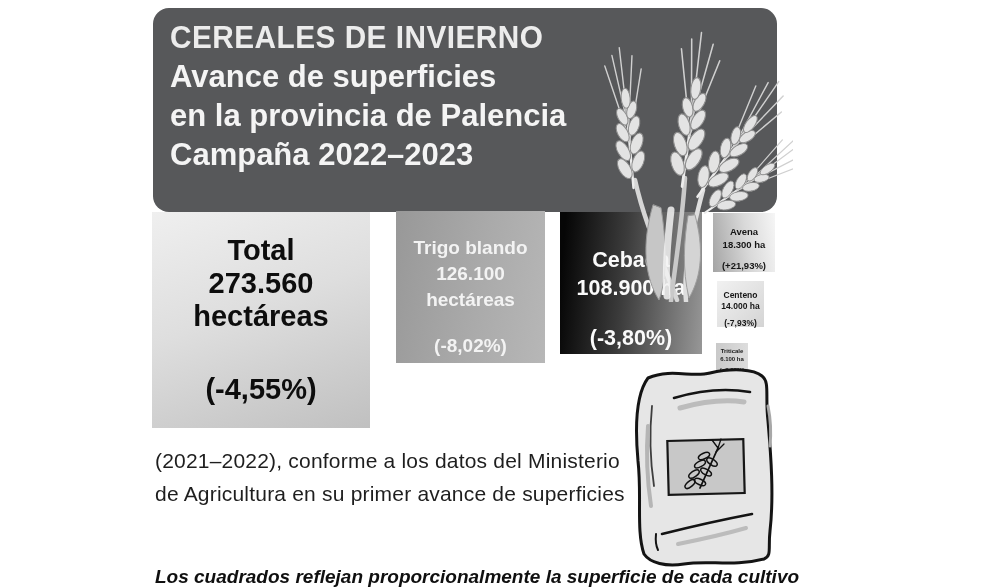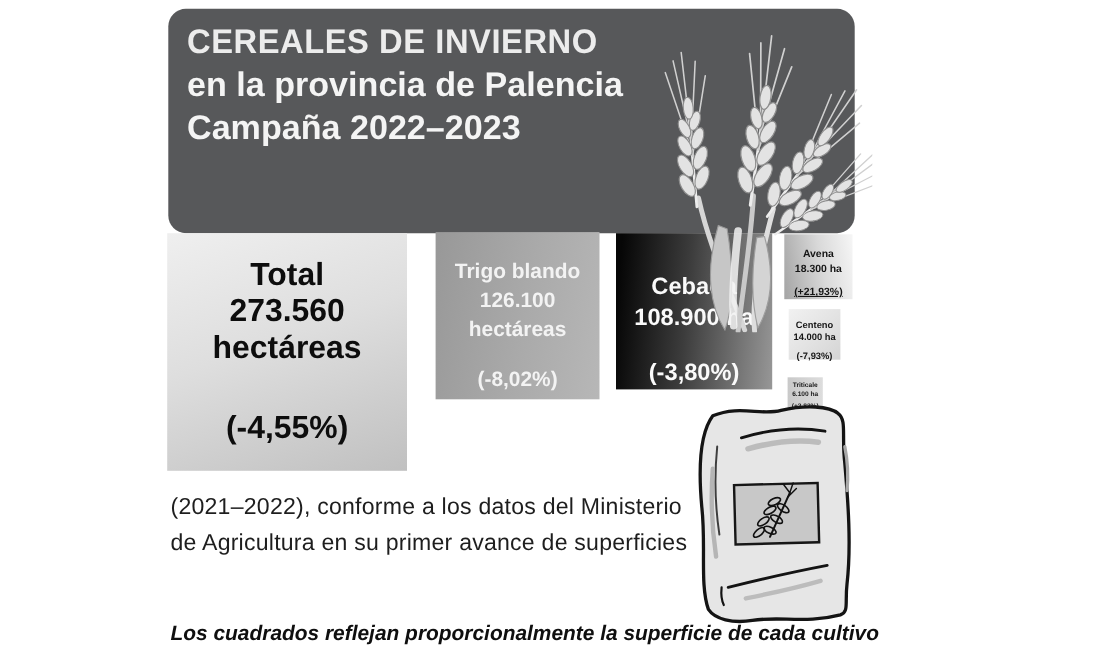--- a/index.html
+++ b/index.html
@@ -26,21 +26,21 @@
              background:linear-gradient(100deg,#989898 0%,#aaaaaa 55%,#b7b7b7 100%);
              color:#f3f3f3;font-size:19px;line-height:26px;}
   .trigo-box .pct{margin-top:20px;}
   .cebada-box{left:560px;top:212px;width:142px;height:142px;padding-top:34px;
              background:linear-gradient(95deg,#060606 4%,#3c3c3c 45%,#979797 100%);
              color:#fafafa;font-size:21.5px;line-height:28px;}
   .cebada-box .pct{margin-top:22px;}
   .avena-box{left:713px;top:213px;width:62px;height:59px;padding-top:13px;
              background:linear-gradient(80deg,#a4a4a4 0%,#d9d9d9 55%,#f6f6f6 100%);
              color:#151515;font-size:9.5px;line-height:12.5px;}
-  .avena-box .pct{margin-top:9px;text-decoration:underline;}
+  .avena-box .pct{margin-top:9px;}
   .centeno-box{left:717px;top:281px;width:47px;height:46px;padding-top:9px;
              background:linear-gradient(135deg,#f1f1f1 0%,#e2e2e2 55%,#d4d4d4 100%);
              color:#151515;font-size:8.5px;line-height:11px;}
   .centeno-box .pct{margin-top:6px;}
   .triticale-box{left:716px;top:343px;width:32px;height:31px;padding-top:5px;
              background:linear-gradient(90deg,#c9c9c9 0%,#dddddd 100%);
              color:#1a1a1a;font-size:6px;line-height:7.5px;}
   .triticale-box .pct{margin-top:4px;}
 
   
@@ -53,20 +53,21 @@
   .note{position:absolute;left:155px;top:566px;z-index:5;color:#0f0f0f;
         font-size:19px;font-weight:700;font-style:italic;white-space:nowrap;}
 </style>
 </head>
 <body>
 
 <div class="page">
 
   <div class="header">
     <div class="h-line h1">CEREALES DE INVIERNO</div>
+    <div class="h-line">Avance de superficies</div>
     <div class="h-line">en la provincia de Palencia</div>
     <div class="h-line">Campaña 2022–2023</div>
   </div>
 
   <svg class="wheat" width="210" height="292" viewBox="0 0 210 292" xmlns="http://www.w3.org/2000/svg">
     <defs>
       <g id="ear" fill="#e3e3e3" stroke="#8d8d8d" stroke-width="1">
         <line x1="0" y1="6" x2="0" y2="-88" stroke="#ececec" stroke-width="2.5"></line>
         <path d="M0,-55 L-10,-128 M0,-60 L-2,-135 M0,-52 L10,-126 M0,-44 L-18,-118 M0,-40 L18,-112" stroke="#d0d0d0" stroke-width="1.4" fill="none"></path>
         <ellipse cx="-7" cy="-14" rx="5.5" ry="11" transform="rotate(-26 -7 -14)"></ellipse>

